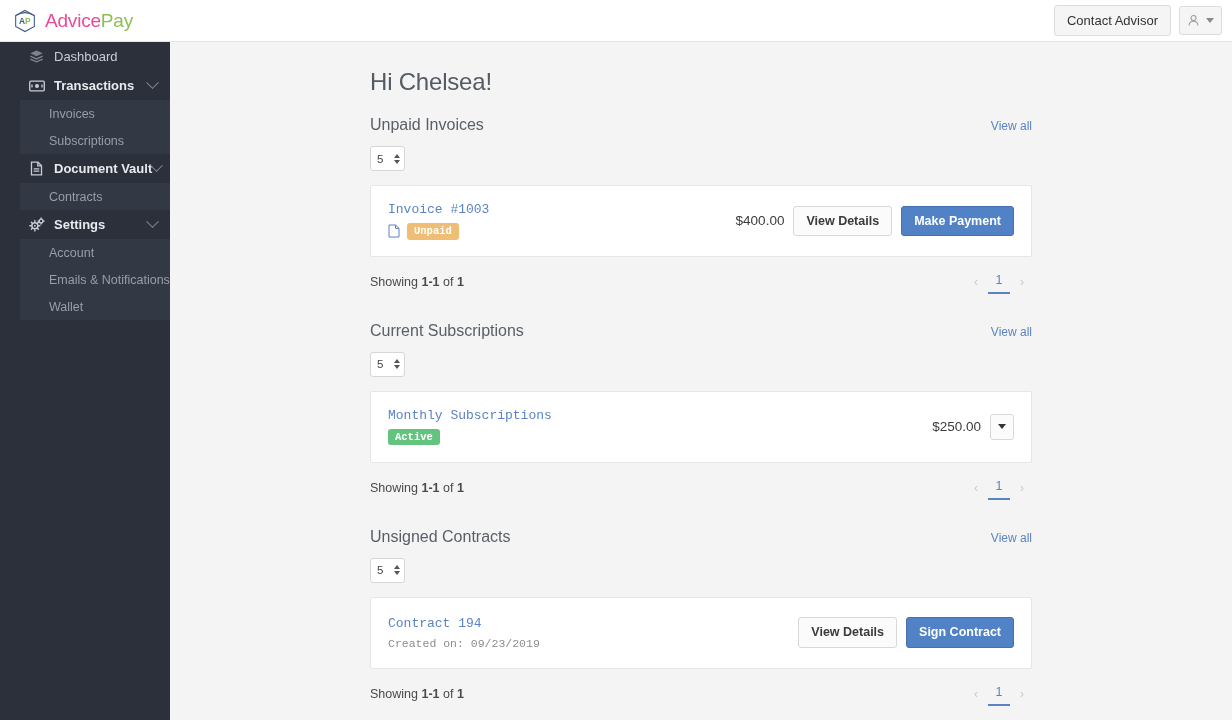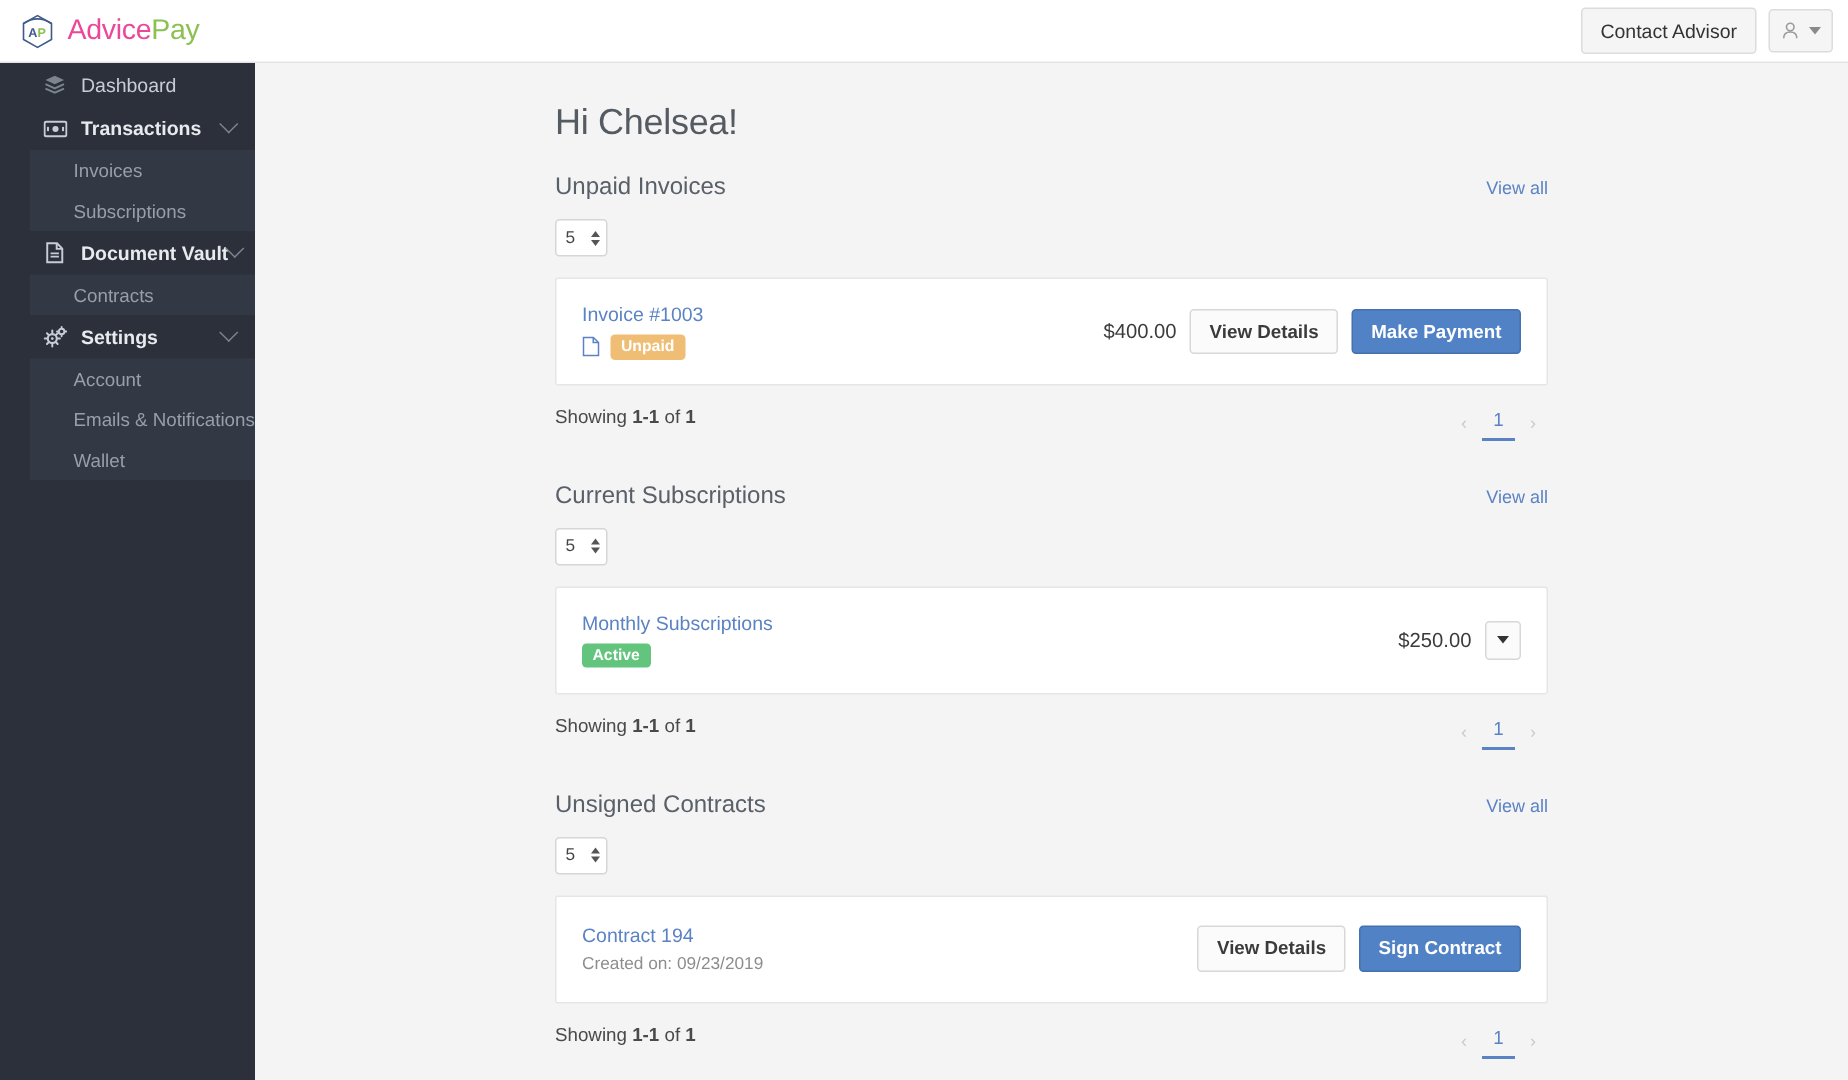--- a/index.html
+++ b/index.html
@@ -112,21 +112,21 @@
   }
   .spin .up { border-bottom: 4px solid #555; }
   .spin .dn { border-top: 4px solid #555; }
 
   .card {
     background: #fff; border: 1px solid #e6e6e6; border-radius: 2px;
     display: flex; align-items: center; justify-content: space-between;
     padding: 16px 17px;
   }
   .card.tall { min-height: 72px; }
-  .card-left { display: flex; flex-direction: column; gap: 6px; }
+  .card-left { display: flex; flex-direction: column; gap: 6px; font-family: Liberation Mono, monospace; }
   .item-title { font-size: 13px; color: #5b83c4; cursor: pointer; }
   .item-sub { font-size: 11.5px; color: #8d8d8d; }
   .meta-row { display: flex; align-items: center; gap: 7px; }
   .file-ico { width: 12px; height: 14px; display: block; }
 
   .badge {
     display: inline-block; border-radius: 3px;
     font-size: 10.5px; font-weight: bold; color: #fff;
     padding: 3px 7px; line-height: 1;
   }
@@ -146,21 +146,21 @@
     background: #fbfbfb; border: 1px solid #d8d8d8; border-radius: 3px;
     width: 24px; height: 26px; display: flex;
     align-items: center; justify-content: center; cursor: pointer;
   }
   .btn-caret i {
     width: 0; height: 0; border-left: 4px solid transparent;
     border-right: 4px solid transparent; border-top: 5px solid #333;
   }
 
   .foot {
-    display: flex; align-items: flex-start; justify-content: space-between;
+    display: flex; align-items: center; justify-content: space-between;
     margin-top: 14px; margin-bottom: 28px;
   }
   .showing { font-size: 12.5px; color: #4a4a4a; }
   .showing b { font-weight: bold; }
   .pager { display: flex; align-items: center; gap: 2px; }
   .pg-arrow {
     width: 20px; height: 22px; display: flex; align-items: center;
     justify-content: center; color: #c9c9c9; font-size: 12px; cursor: pointer;
   }
   .pg-num {

